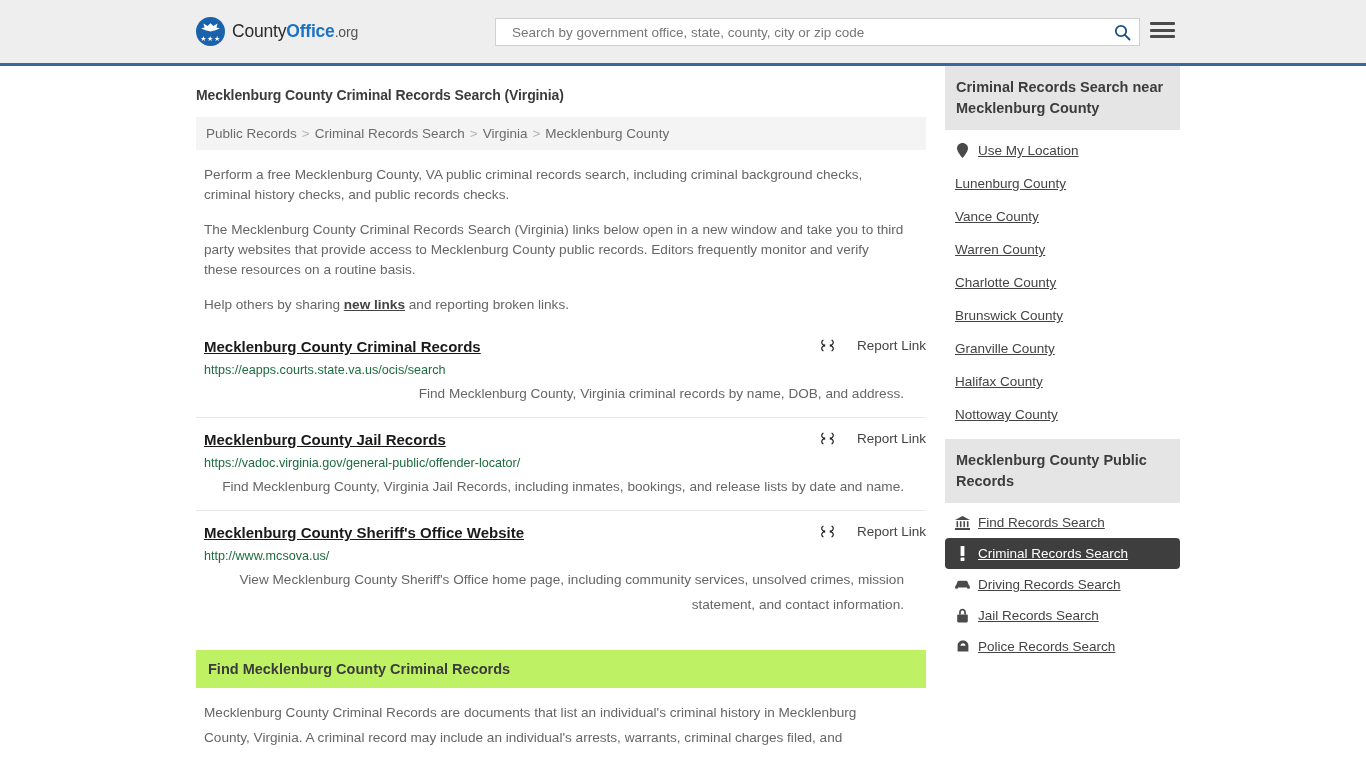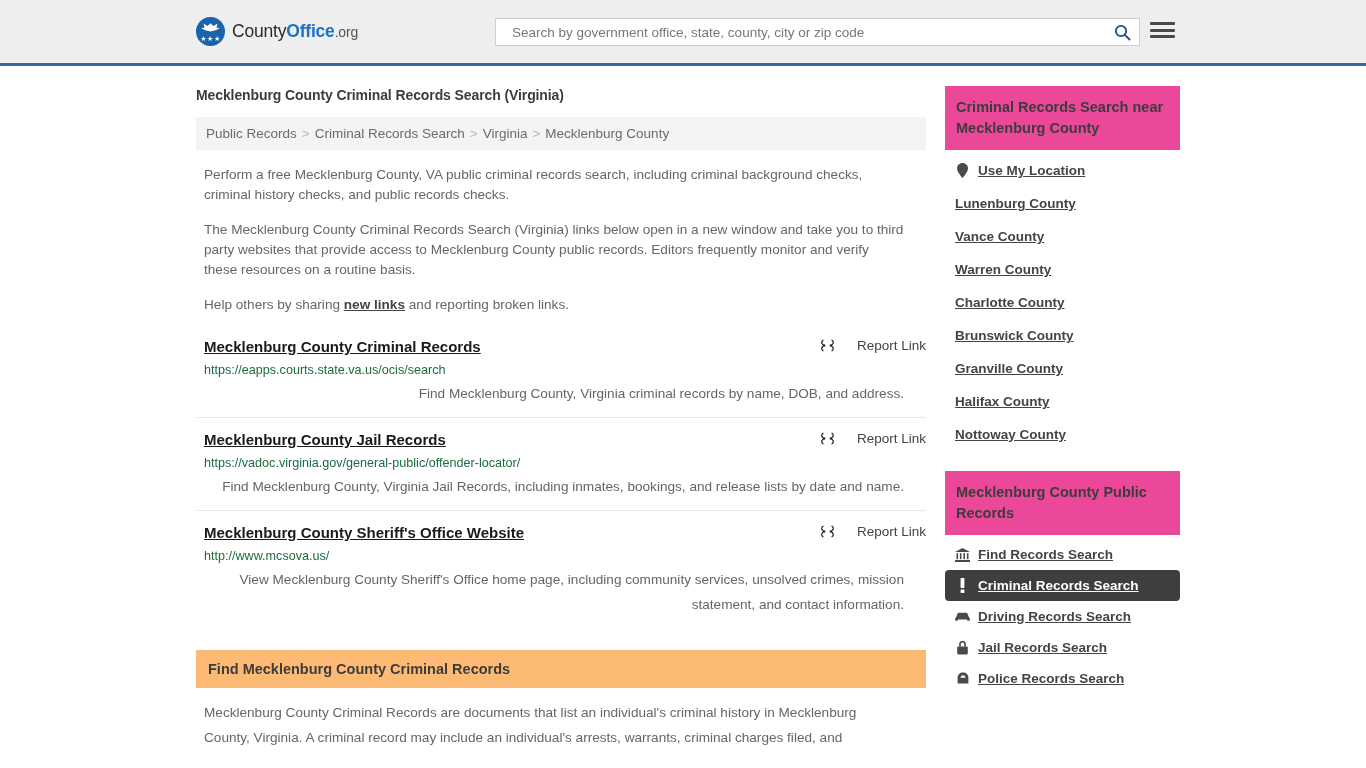--- a/index.html
+++ b/index.html
@@ -206,55 +206,53 @@
     font-size: 13.6px;
     color: #666666;
     line-height: 25px;
     margin-top: 2px;
     max-width: 700px;
     text-align: right;
   }
 
   
   .section-head {
-    background: #fdba74;
+    background: #bef264;
     padding: 11px 12px;
     font-size: 14.5px;
     font-weight: bold;
     color: #3c3c3c;
     margin-top: 22px;
   }
   .section-body p {
     font-size: 13.6px;
     color: #666666;
     line-height: 25px;
     margin: 12px 0 0 8px;
     max-width: 700px;
   }
 
   
   .side-panel { margin-bottom: 8px; }
   .side-panel-head {
-    background: #ec4899;
+    background: #e5e5e5;
     padding: 11px 11px;
     font-size: 14.5px;
     font-weight: bold;
     color: #3c3c3c;
     line-height: 21px;
-    margin-top: 20px;
   }
   .side-list { padding: 4px 0 0 0; }
   .side-item {
     display: flex;
     align-items: center;
     gap: 8px;
     padding: 8px 10px;
     border-radius: 4px;
     cursor: pointer;
-    font-weight: bold;
   }
   .side-item .s-label {
     font-size: 13.5px;
     color: #444444;
     text-decoration: underline;
     white-space: nowrap;
   }
   .side-item.active {
     background: #3e3e3e;
   }

